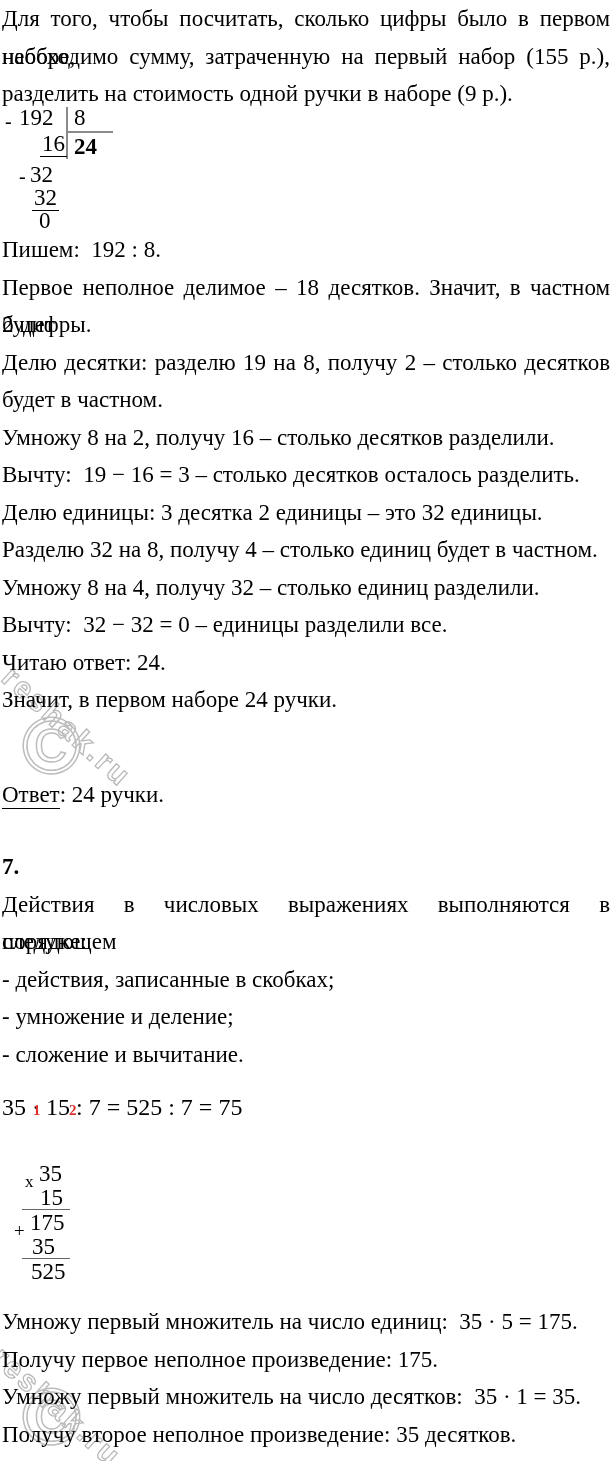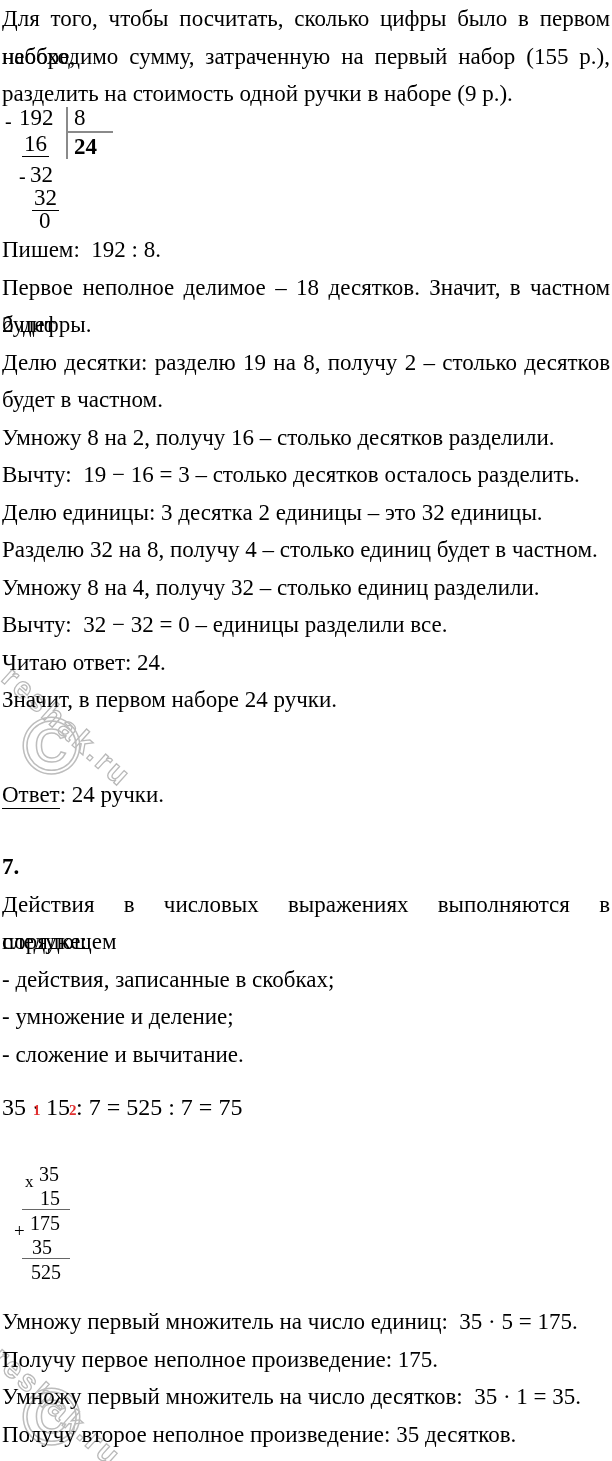--- a/index.html
+++ b/index.html
@@ -20,21 +20,21 @@
 
   
   .division { position:relative; height:118.5px; }
   .dv { position:absolute; font-size:23px; line-height:23px; white-space:nowrap; }
   .dv.sm { font-size:20px; line-height:20px; }
   .d-m1   { left:3px;  top:-2px; }
   .d-192  { left:17px; top:-7px; }
   .d-vline{ left:64px; top:-6px; width:1.6px; height:52px; background:#8a8a8a; }
   .d-8    { left:72px; top:-7px; }
   .d-hline{ left:64px; top:18.5px; width:47px; height:1.6px; background:#8a8a8a; }
-  .d-16   { left:20px; top:19.5px; border-bottom:1.6px solid #000; padding:0 2px 1px 2px; }
+  .d-16   { left:38px; top:19.5px; border-bottom:1.6px solid #000; padding:0 2px 1px 2px; }
   .d-24   { left:72px; top:22px;font-weight:bold; }
   .d-m2   { left:17px; top:53px; }
   .d-32a  { left:28px; top:50px; }
   .d-32b  { left:30px; top:73px; border-bottom:1.6px solid #000; padding:0 2px 1px 2px; }
   .d-0    { left:37px; top:96px; }
 
   
   .answer-line { margin-top:57px; }
   .sec-num { margin-top:35px; font-weight:bold; }
 
@@ -43,21 +43,21 @@
   .expr-main { font-size:24px; line-height:28px; white-space:nowrap; }
   .expr-sup {
     position:absolute; top:10px; font-size:15px; line-height:15px;
     color:#e03030; font-weight:bold;
   }
   .expr-sup1 { left:31px; }
   .expr-sup2 { left:67px; }
 
   
   .mult { position:relative; margin-top:17px; height:122px; }
-  .mv { position:absolute; font-size:20px; line-height:24px; white-space:nowrap; }
+  .mv { position:absolute; font-size:23px; line-height:24px; white-space:nowrap; }
   .m-x    { left:23px; top:11px; font-size:17px; line-height:17px; }
   .m-f1   { left:37px; top:0; }
   .m-f2   { left:38px; top:24px; }
   .m-line1{ left:20px; top:46.5px; width:48px; height:1.6px; background:#666; }
   .m-p1   { left:28px; top:49px; }
   .m-plus { left:12px; top:59px; font-size:19px; line-height:19px; }
   .m-p2   { left:30px; top:73px; }
   .m-line2{ left:20px; top:95.5px; width:48px; height:1.6px; background:#666; }
   .m-prod { left:29px; top:98px; }
 

